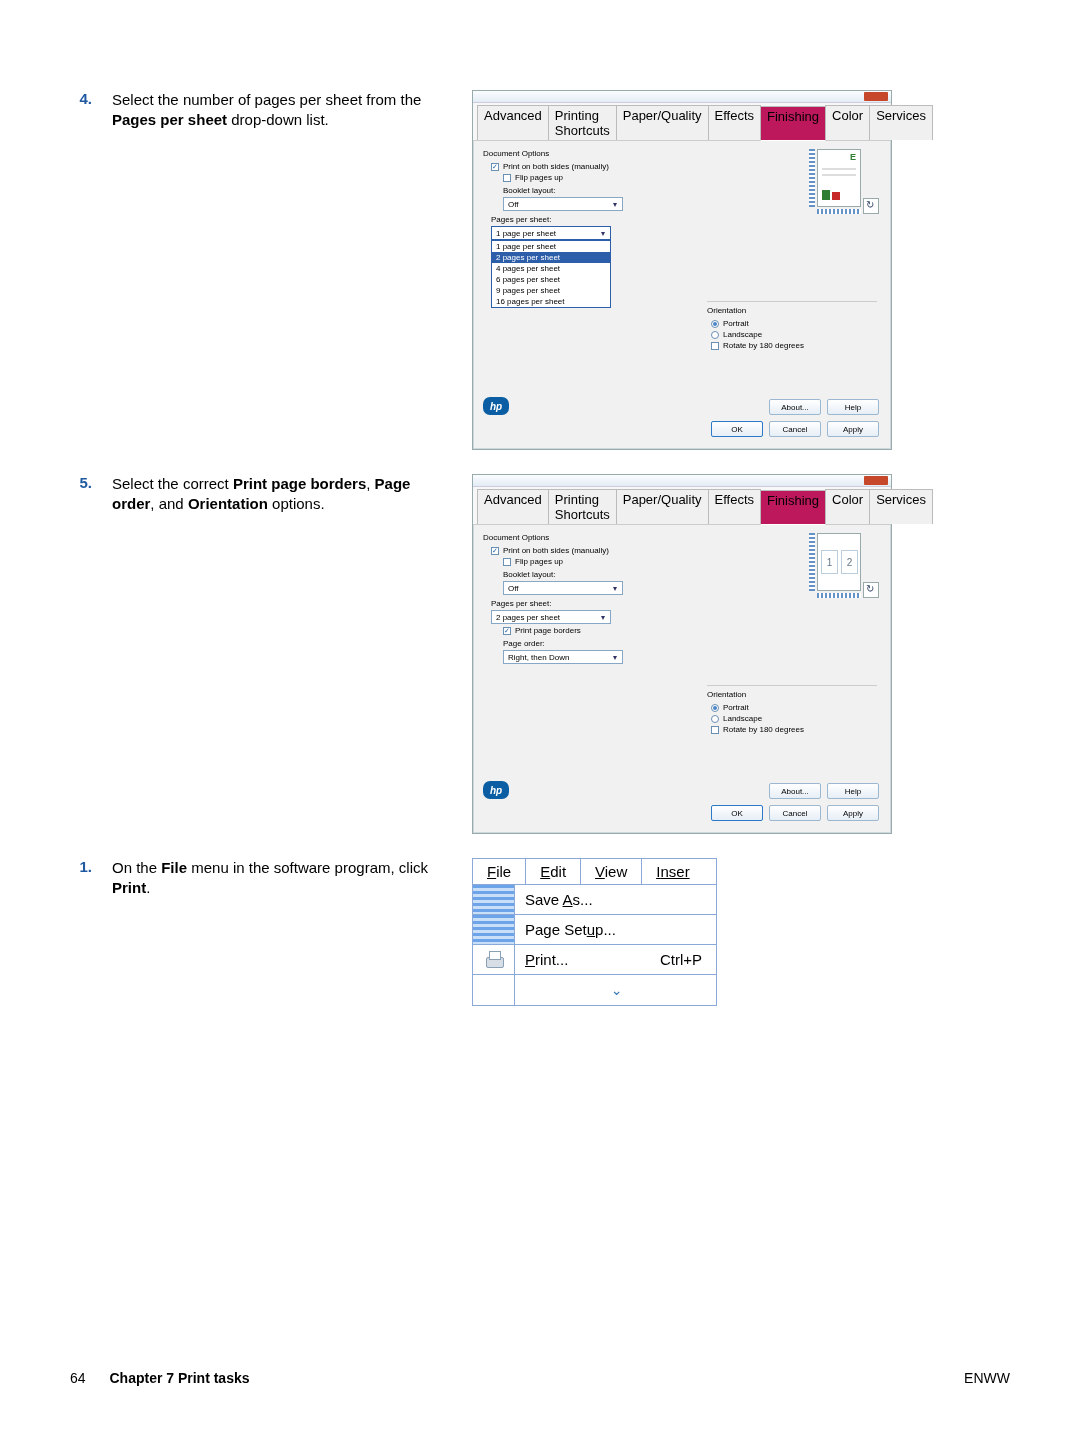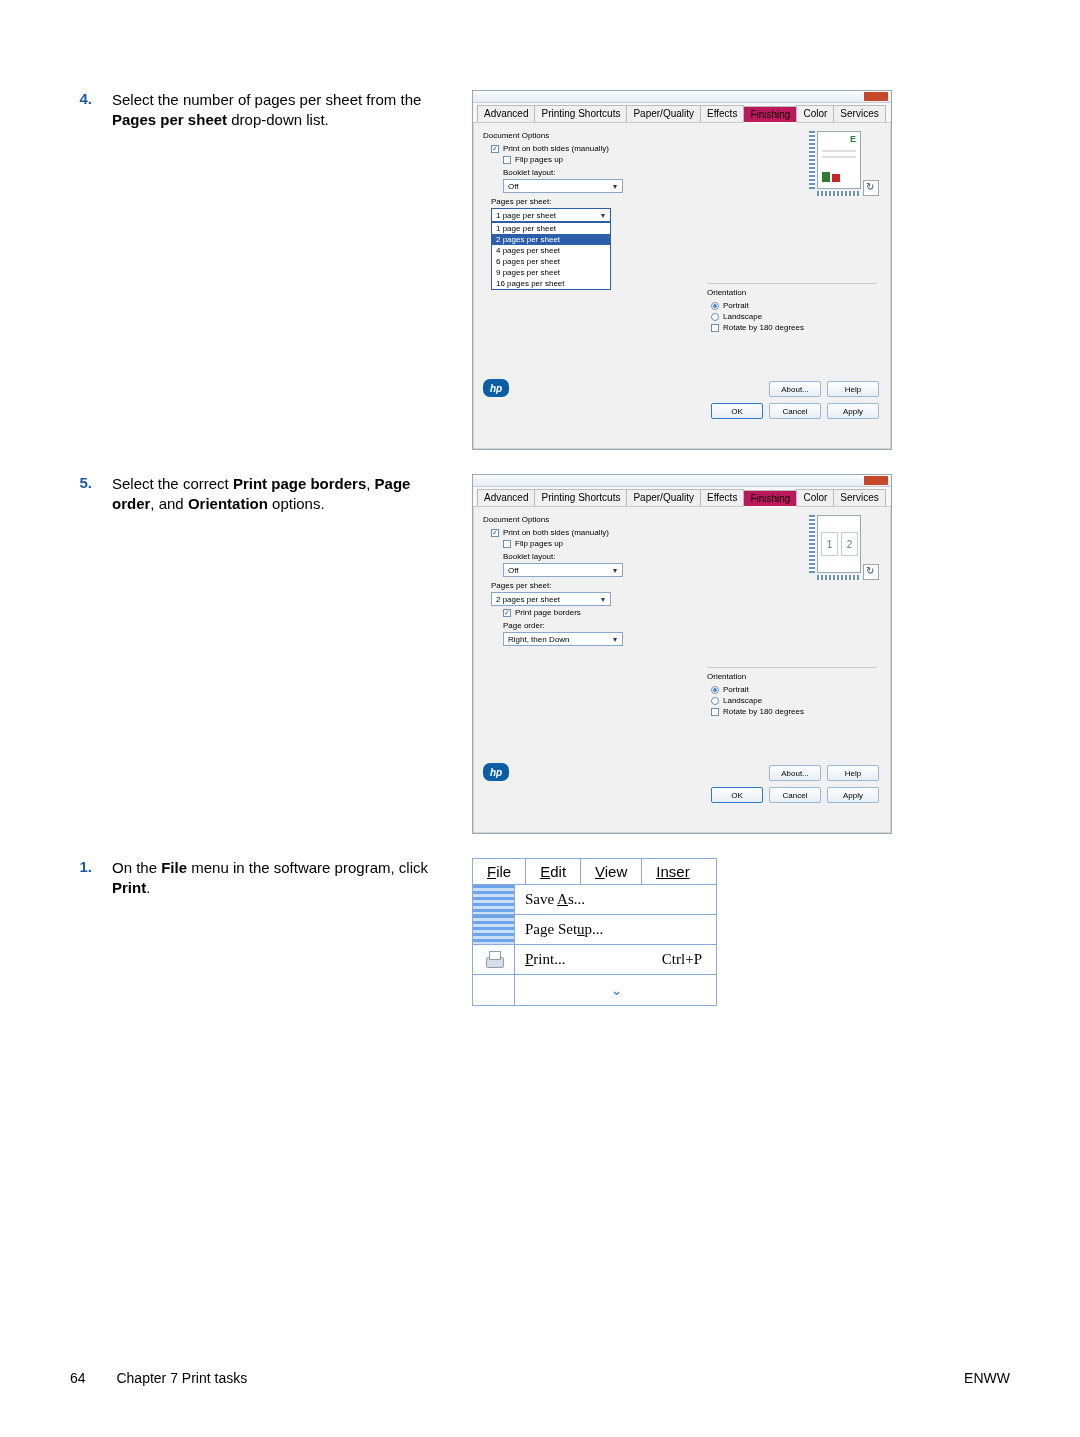--- a/index.html
+++ b/index.html
@@ -46,21 +46,21 @@
   }
   .footer {
     position: absolute;
     top: 1370px;
     left: 70px;
     right: 70px;
     display: flex;
     justify-content: space-between;
     font-size: 14px;
   }
-  .footer .left span.ch { margin-left: 27px; }
+  .footer .left span.ch { margin-left: 20px; font-weight: bold; }
 
   
   .dialog {
     width: 420px;
     height: 360px;
     border: 1px solid #9aa;
     background: #f1f1f1;
     font-size: 8px;
     position: relative;
     box-shadow: 0 0 0 1px #cfd8dc inset;
@@ -74,21 +74,21 @@
   .dialog .titlebar .closebtn {
     position: absolute; right: 3px; top: 1px;
     width: 24px; height: 9px; background:#c7472b; border-radius:1px;
   }
   .dialog .tabs {
     display: flex;
     gap: 0;
     padding: 2px 4px 0 4px;
     background:#f7f7f7;
     border-bottom: 1px solid #ccc;
-    font-size: 10px;
+    font-size: 13px;
   }
   .dialog .tabs .tab {
     padding: 2px 6px;
     border: 1px solid #bbb;
     border-bottom: none;
     background: #f0f0f0;
     margin-right: -1px;
   }
   .dialog .tabs .tab.active {
     background: #be185d;
@@ -169,21 +169,20 @@
   .filemenu { width:245px; border:1.5px solid #8aa8d8; background:#fff; font-family:"Segoe UI",Tahoma,sans-serif; }
   .filemenu .menubar { display:flex; border-bottom:1.5px solid #8aa8d8; }
   .filemenu .menubar .mitem {
     padding:4px 14px; font-size:15px; border-right:1.5px solid #8aa8d8;
   }
   .filemenu .menubar .mitem.last{ border-right:none;text-decoration:underline; }
   .filemenu .pop { border-top:none; }
   .filemenu .pop .prow {
     display:flex; align-items:center; border-bottom:1.5px solid #8aa8d8;
     height:30px;
-    font-family:Liberation Serif, serif;
   }
   .filemenu .pop .prow:last-child { border-bottom:none; }
   .filemenu .pop .iconcell {
     width:42px; height:100%;
     border-right:1.5px solid #8aa8d8;
     background: repeating-linear-gradient(180deg,#6da3e8 0 3px,#c9def7 3px 6px);
     display:flex;align-items:center;justify-content:center;
   }
   .filemenu .pop .label { flex:1; padding-left:10px; font-size:15px; }
   .filemenu .pop .accel { padding-right:14px; font-size:15px; }

